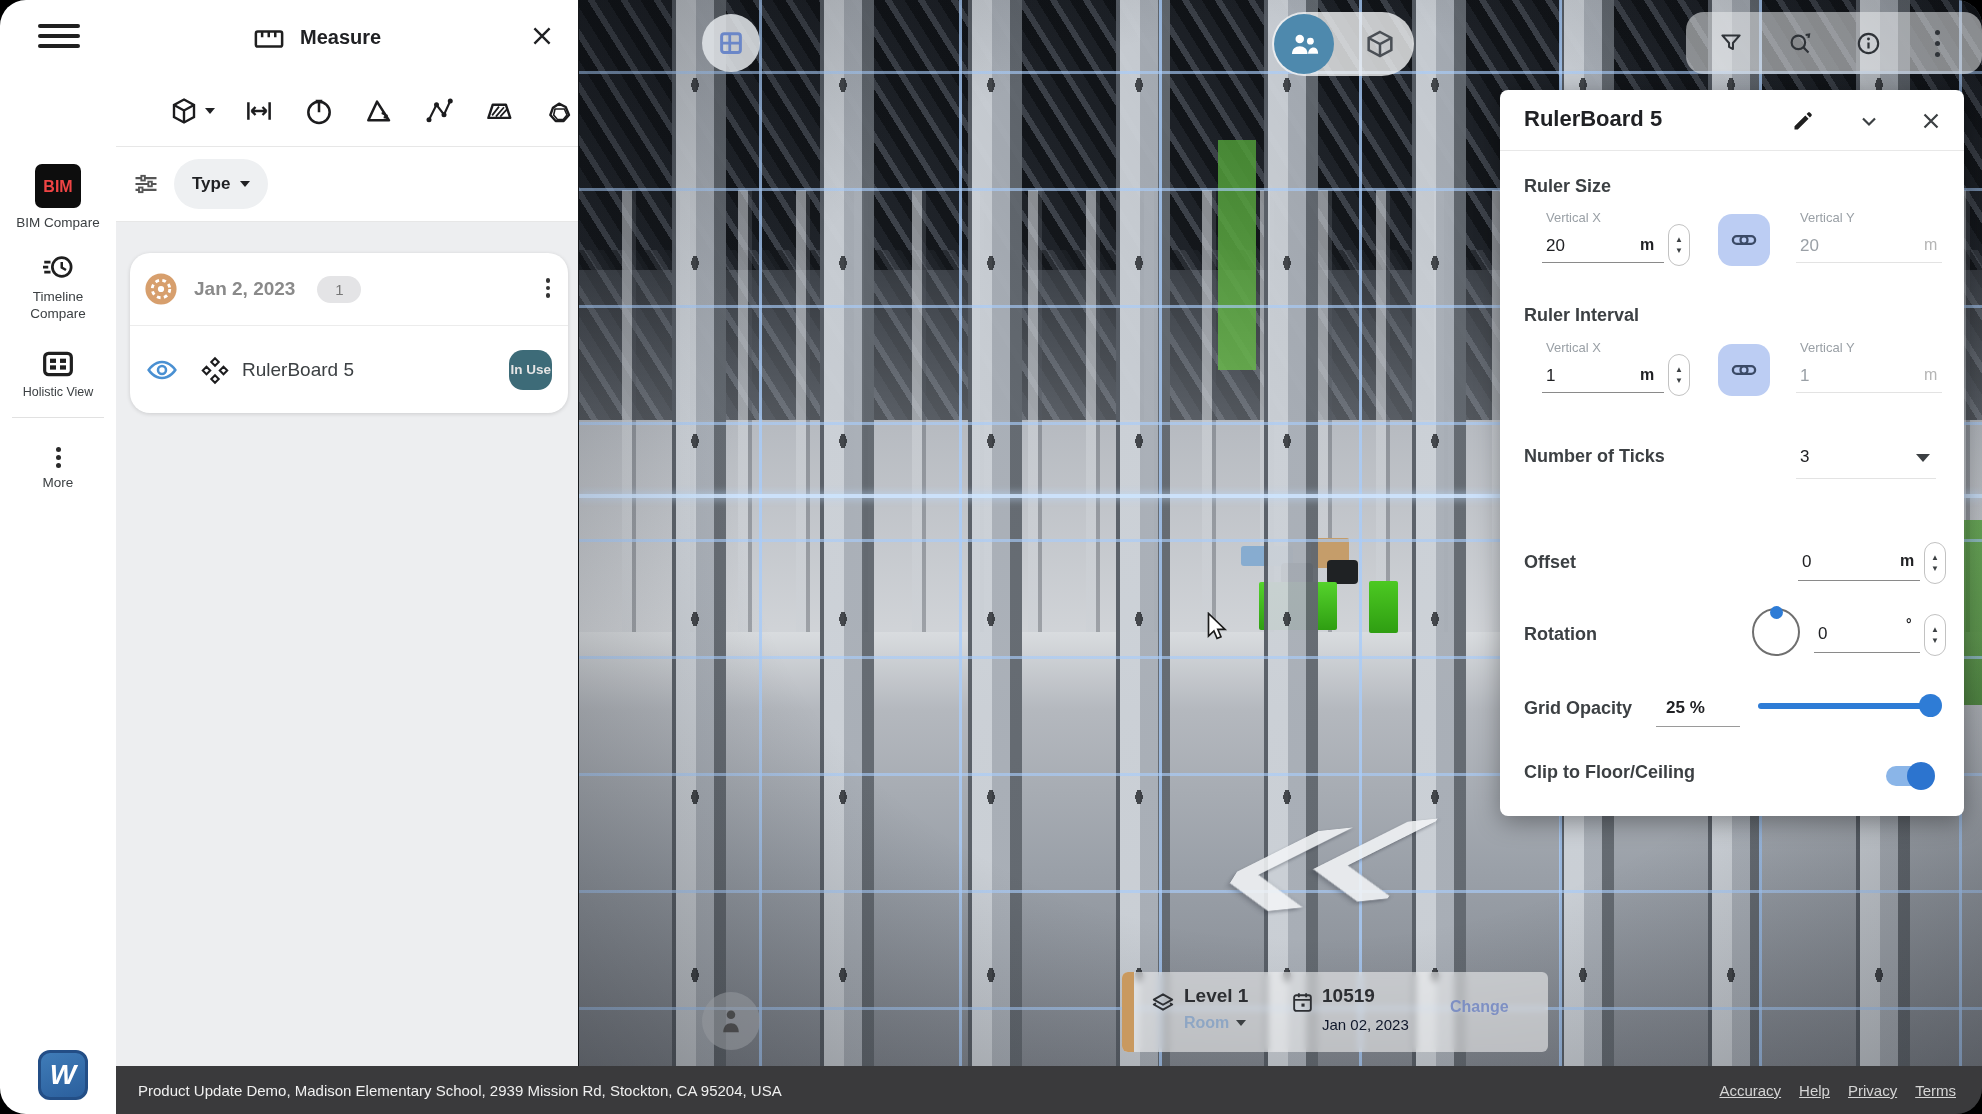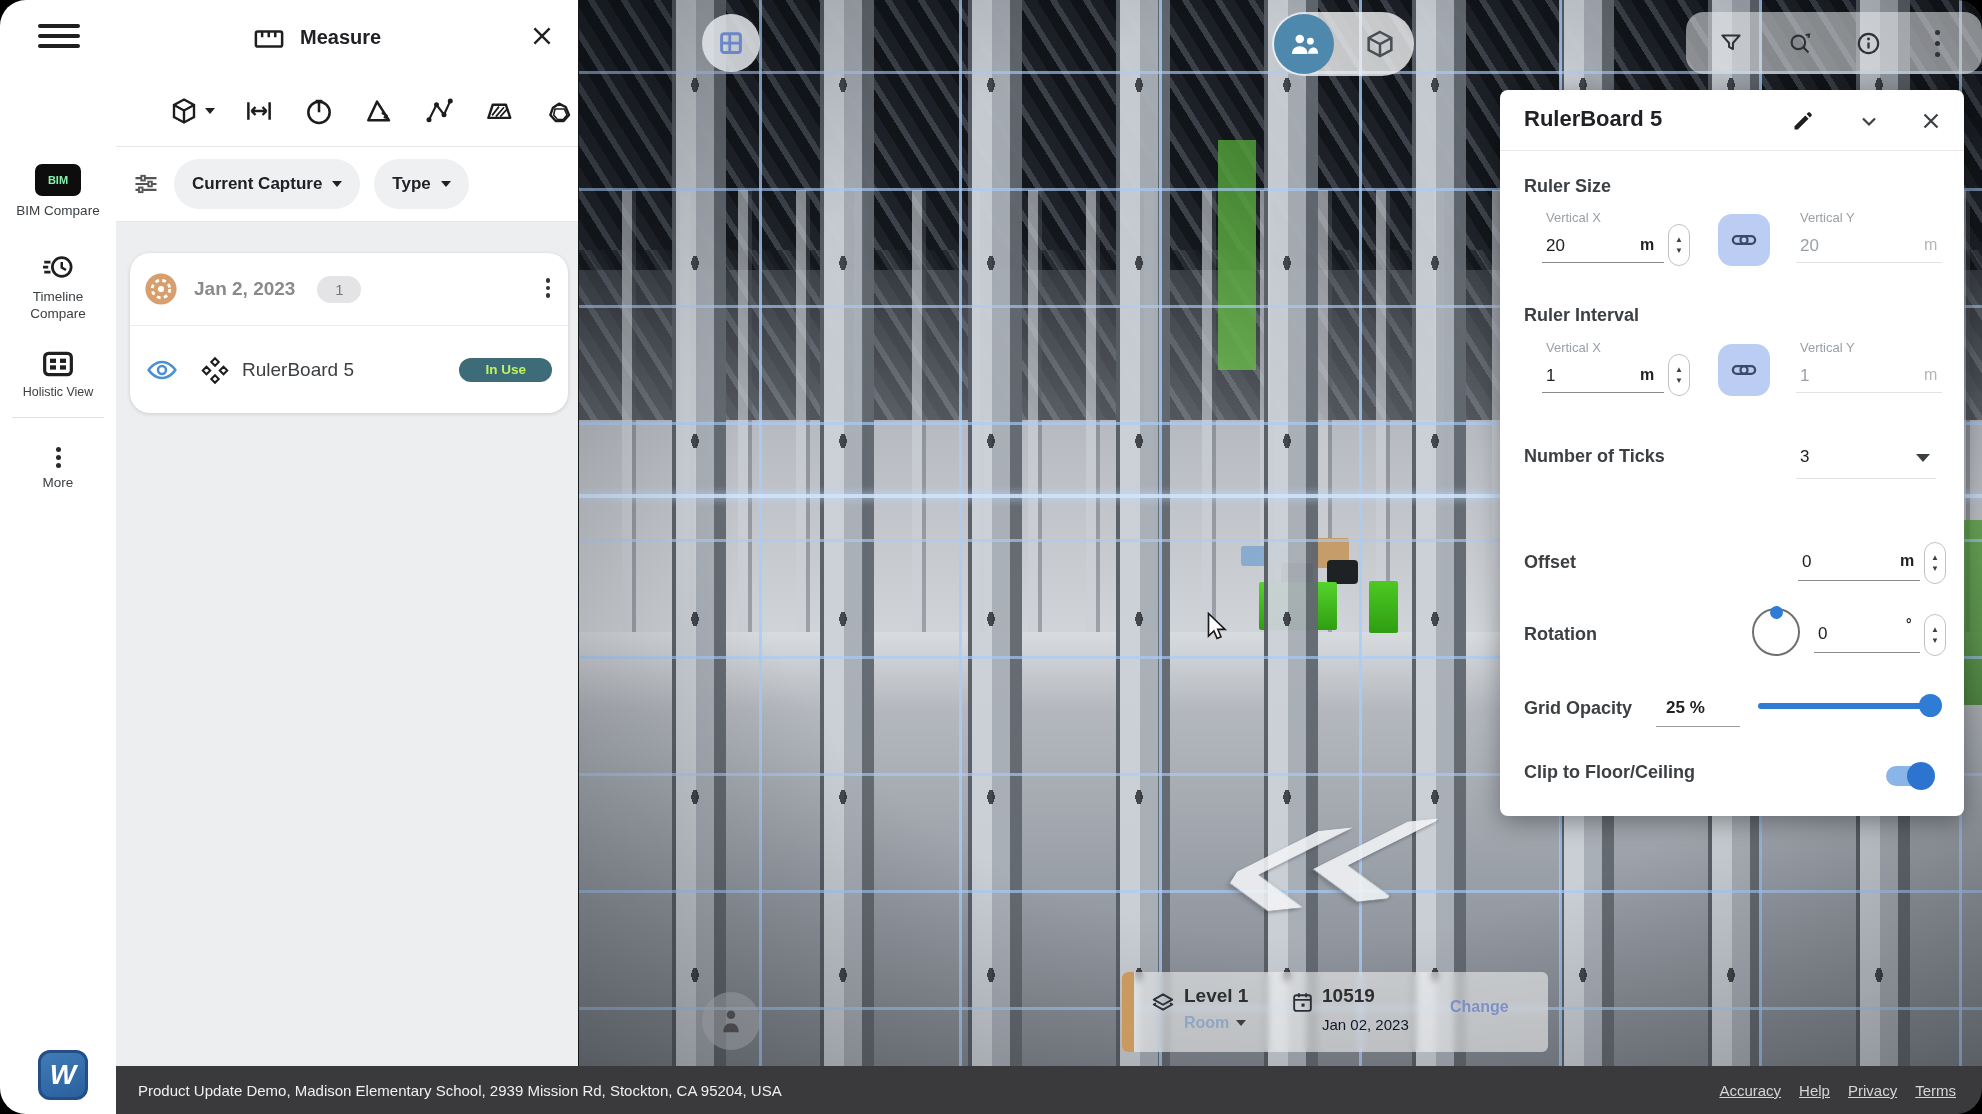--- a/index.html
+++ b/index.html
@@ -9,21 +9,21 @@
 
   
   #sidebar{position:absolute;left:0;top:0;width:116px;height:1114px;background:#fff;z-index:30;}
   .hamburger{position:absolute;left:38px;top:24px;width:42px;height:26px;cursor:pointer}
   .hamburger span{display:block;height:4px;background:#1f1f1f;border-radius:2px;margin-bottom:6px}
   .navitem{position:absolute;left:0;width:116px;text-align:center;color:#3c4043;font-size:13.5px;line-height:17px;cursor:pointer}
   .navitem .nicon{display:flex;justify-content:center;margin-bottom:6px}
   .tile{position:absolute;left:10px;top:74px;width:96px;height:108px;background:#cfe0f7;border-radius:10px;}
   .tile .nicon{margin-top:20px}
   .tile .nlabel{color:#3f4d6e;font-weight:bold}
-  .bimchip{width:46px;height:32px;background:#0d0d0d;border-radius:7px;color:#86efac;font-size:11px;font-weight:bold;display:flex;align-items:center;justify-content:center}
+  .bimchip{width:46px;height:44px;background:#0d0d0d;border-radius:7px;color:#ef4444;font-size:16px;font-weight:bold;display:flex;align-items:center;justify-content:center}
   .sidediv{position:absolute;left:12px;right:12px;top:417px;height:1px;background:#e1e1e1}
   .kebab-v{display:inline-block}
   .kebab-v i{display:block;width:5px;height:5px;border-radius:50%;background:#2a2a2a;margin:3px auto}
   #wlogo{position:absolute;left:38px;top:1050px;width:50px;height:50px;border-radius:12px;background:linear-gradient(160deg,#3f7cb8,#2b5f9d);border:3px solid #234e86;box-sizing:border-box;color:#fff;font-size:28px;font-weight:bold;display:flex;align-items:center;justify-content:center;font-style:italic}
 
   
   #measure{position:absolute;left:116px;top:0;width:462px;height:1066px;background:#fff;z-index:25;border-right:1px solid #15171a}
   #measure .mhead{position:absolute;left:0;top:0;right:0;height:70px}
   .mtitle{position:absolute;left:184px;top:26px;font-size:20px;font-weight:bold;color:#202124}
   .mruler{position:absolute;left:138px;top:28px}
@@ -39,21 +39,21 @@
   #mlist{position:absolute;left:0;top:222px;right:0;bottom:0;background:#edeef0}
   .mcard{position:absolute;left:14px;top:31px;width:438px;height:160px;background:#fff;border-radius:20px;box-shadow:0 1px 4px rgba(0,0,0,.14)}
   .grow{position:absolute;left:0;top:0;right:0;height:72px;display:flex;align-items:center}
   .gdate{font-size:19px;color:#8a8a8a;font-weight:bold;margin-left:16px}
   .gcount{margin-left:22px;min-width:44px;height:27px;border-radius:14px;background:#e4e4e6;color:#777;font-size:15px;display:flex;align-items:center;justify-content:center}
   .gkebab{position:absolute;right:18px;top:22px;cursor:pointer}
   .gkebab i{display:block;width:4.5px;height:4.5px;border-radius:50%;background:#333;margin:3px auto}
   .cdiv{position:absolute;left:0;right:0;top:72px;height:1px;background:#ececec}
   .irow{position:absolute;left:0;top:73px;right:0;bottom:0;display:flex;align-items:center}
   .iname{font-size:19px;color:#3c4043;margin-left:12px}
-  .inuse{position:absolute;right:16px;height:24px;padding:0 26px;border-radius:14px;background:#3d6b78;color:#bef264;font-size:13.5px;font-weight:bold;display:flex;align-items:center}
+  .inuse{position:absolute;right:16px;height:40px;padding:0 1px;border-radius:14px;background:#3d6b78;color:#e5e5e5;font-size:13.5px;font-weight:bold;display:flex;align-items:center}
 
   
   #viewer{position:absolute;left:578px;top:0;width:1404px;height:1068px;overflow:hidden;background:#6d737b;z-index:5}
   #viewer>div{position:absolute}
   .base{inset:0;background:linear-gradient(#17191d 0%,#2a2e34 10%,#555b63 24%,#8b9199 38%,#b8bcc2 52%,#cdd0d4 58%,#b3b7bd 64%,#a5aab1 78%,#8d929a 100%)}
   .deck{left:0;right:0;top:0;height:270px;background:repeating-linear-gradient(58deg,#101317 0 11px,#3c4149 11px 17px,#1c2026 17px 28px);opacity:.95}
   .deck2{left:0;right:0;top:250px;height:170px;background:repeating-linear-gradient(58deg,#14171b 0 11px,#4a4f57 11px 17px,#22262c 17px 28px);opacity:.5}
   .greenA{left:640px;top:140px;width:38px;height:230px;background:linear-gradient(#4f9a38,#67b44a);opacity:.85}
   .farwall{left:0;right:0;top:420px;height:225px;background:linear-gradient(#b6bac0,#d2d5d9);}
   .farstuds{left:0;right:0;top:190px;height:455px;background:repeating-linear-gradient(90deg,transparent 0 44px,rgba(205,209,214,.85) 44px 54px,rgba(84,89,97,.55) 54px 58px);opacity:.75}
@@ -408,24 +408,20 @@
     </div>
     <div class="hdiv" style="top:146px"></div>
 
     <div class="mfilters">
       <svg class="tuneic" width="28" height="28" viewBox="0 0 24 24">
         <path d="M3 7h18 M3 12h18 M3 17h18" stroke="#555" stroke-width="1.8"></path>
         <rect x="8" y="5" width="3" height="4" fill="#fff" stroke="#555" stroke-width="1.6"></rect>
         <rect x="14" y="10" width="3" height="4" fill="#fff" stroke="#555" stroke-width="1.6"></rect>
         <rect x="6" y="15" width="3" height="4" fill="#fff" stroke="#555" stroke-width="1.6"></rect>
       </svg>
-      <div class="pill">
-        <span>Current Capture</span>
-        <span class="caret sm"></span>
-      </div>
       <div class="pill">
         <span>Type</span>
         <span class="caret sm"></span>
       </div>
     </div>
     <div class="hdiv" style="top:221px"></div>
 
     <div id="mlist">
       <div class="mcard">
         <div class="grow">

